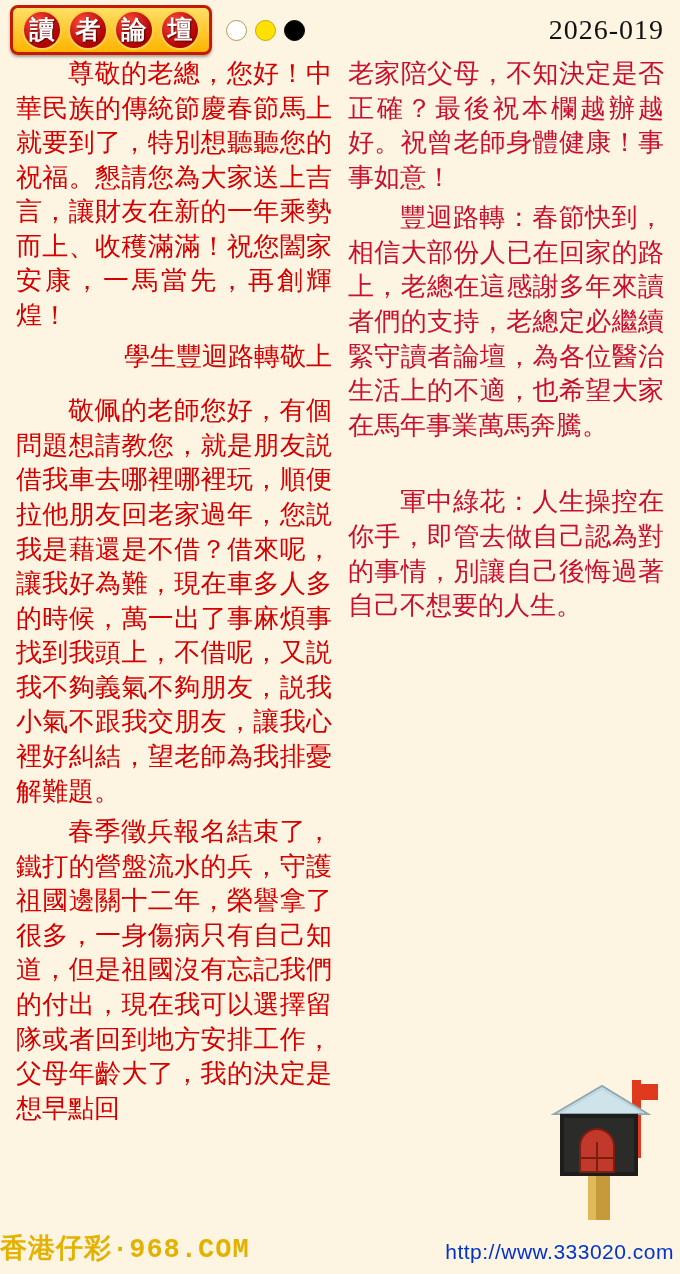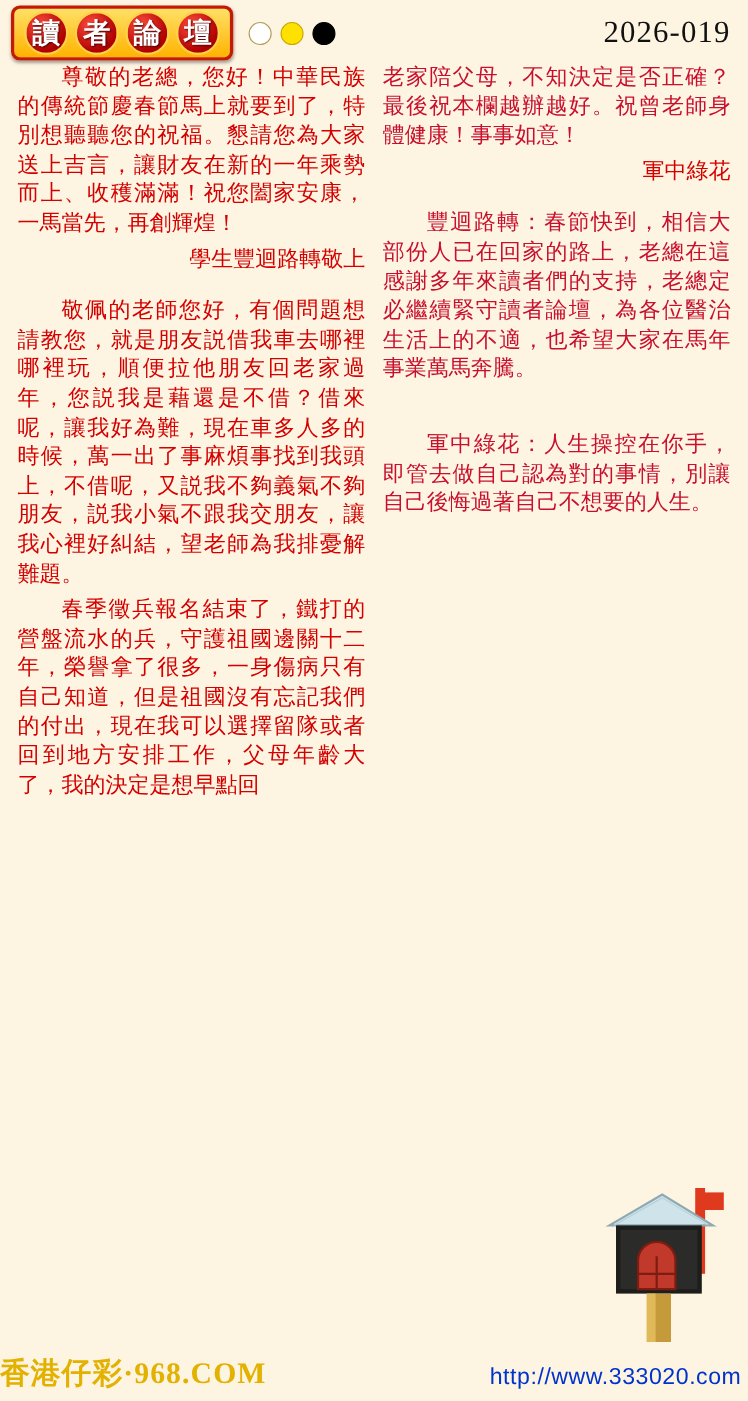--- a/index.html
+++ b/index.html
@@ -57,21 +57,21 @@
   }
   
   .columns {
     display:flex;
     padding:0 8px;
     height:1150px;
   }
   .col {
     width:50%;
     padding:0 8px;
-    font-size:20px;
+    font-size:26px;
     line-height:1.33;
     font-family:"DejaVu Sans", sans-serif;
   }
   .col.left { color:#d40000; }
   .col.right { color:#c8102e; }
   .para {
     margin:0 0 6px 0;
     text-align:justify;
     text-justify:inter-ideograph;
     text-indent:2em;
@@ -88,21 +88,21 @@
     position:absolute;
     left:0; bottom:0;
     width:680px; height:60px;
   }
   .footer-left {
     position:absolute;
     left:0; bottom:8px;
     font-size:27px;
     font-weight:bold;
     color:#e3b100;
-    font-family:Liberation Serif, serif;
+    font-family:Liberation Mono, monospace;
     letter-spacing:1px;
     white-space:nowrap;
   }
   .footer-url {
     position:absolute;
     right:6px; bottom:10px;
     font-size:21px;
     color:#0033cc;
     font-family:Liberation Sans, sans-serif;
     letter-spacing:.5px;
@@ -141,21 +141,20 @@
     <p class="para">尊敬的老總，您好！中華民族的傳統節慶春節馬上就要到了，特別想聽聽您的祝福。懇請您為大家送上吉言，讓財友在新的一年乘勢而上、收穫滿滿！祝您闔家安康，一馬當先，再創輝煌！</p>
     <p class="sign">學生豐迴路轉敬上</p>
 
     <p class="para">敬佩的老師您好，有個問題想請教您，就是朋友説借我車去哪裡哪裡玩，順便拉他朋友回老家過年，您説我是藉還是不借？借來呢，讓我好為難，現在車多人多的時候，萬一出了事麻煩事找到我頭上，不借呢，又説我不夠義氣不夠朋友，説我小氣不跟我交朋友，讓我心裡好糾結，望老師為我排憂解難題。</p>
 
     <p class="para">春季徵兵報名結束了，鐵打的營盤流水的兵，守護祖國邊關十二年，榮譽拿了很多，一身傷病只有自己知道，但是祖國沒有忘記我們的付出，現在我可以選擇留隊或者回到地方安排工作，父母年齡大了，我的決定是想早點回</p>
   </div>
 
   <div class="col right">
     <p class="para no-indent">老家陪父母，不知決定是否正確？最後祝本欄越辦越好。祝曾老師身體健康！事事如意！</p>
-    <p class="sign">軍中綠花</p>
 
     <p class="para">豐迴路轉：春節快到，相信大部份人已在回家的路上，老總在這感謝多年來讀者們的支持，老總定必繼續緊守讀者論壇，為各位醫治生活上的不適，也希望大家在馬年事業萬馬奔騰。</p>
     <div class="spacer"></div>
 
     <div class="spacer"></div>
 
     <p class="para">軍中綠花：人生操控在你手，即管去做自己認為對的事情，別讓自己後悔過著自己不想要的人生。</p>
   </div>
 </div>
 

